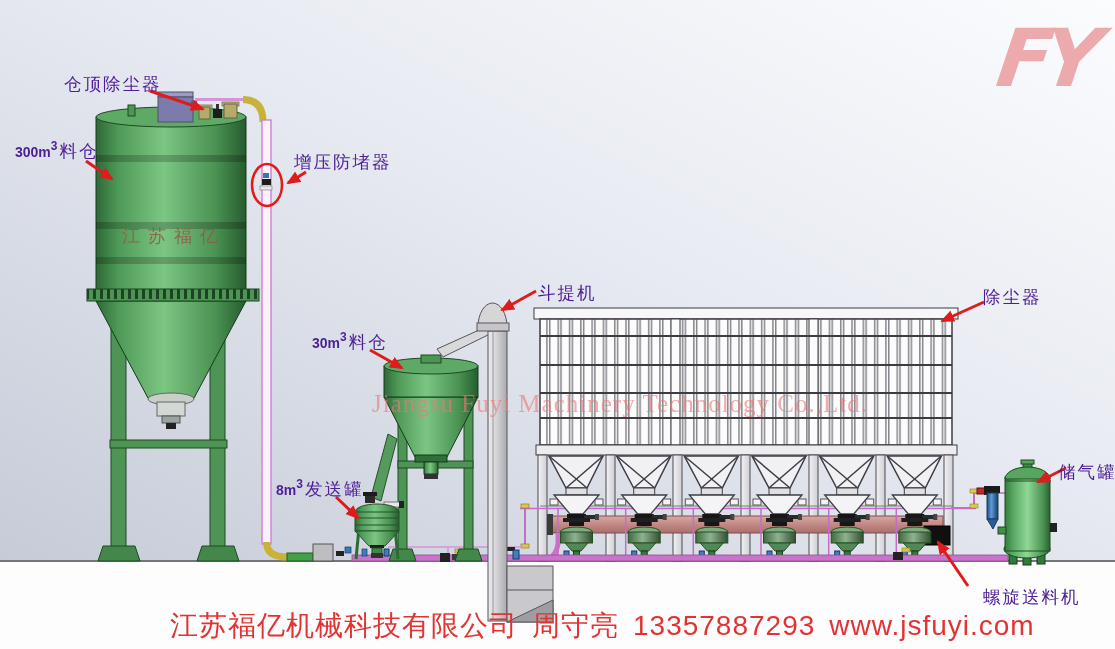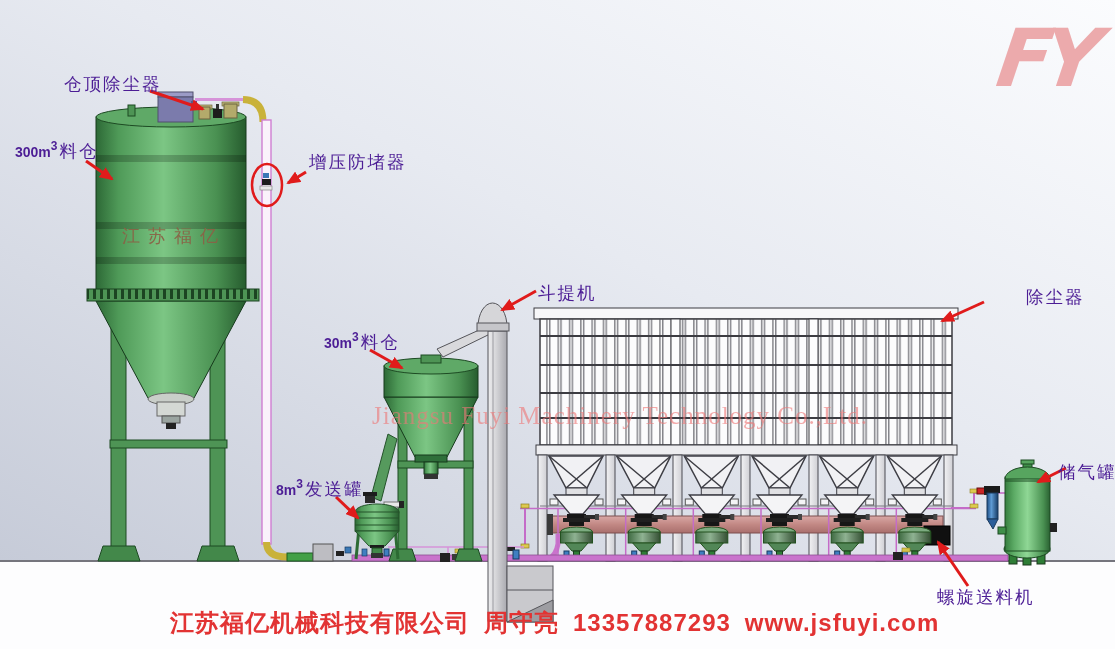--- a/index.html
+++ b/index.html
@@ -6,28 +6,28 @@
   body{width:1115px;height:649px;position:relative;overflow:hidden;background:#fff;
        font-family:"Liberation Sans",sans-serif;}
   #scene{position:absolute;left:0;top:0;}
   .lbl{position:absolute;font-family:"Liberation Serif",serif;font-size:17.5px;color:#4c1d95;
        white-space:nowrap;z-index:5;letter-spacing:2px;}
   .lbl .num{font-family:"Liberation Sans",sans-serif;font-weight:700;font-size:14px;letter-spacing:0;}
   .lbl sup{font-family:"Liberation Sans",sans-serif;font-weight:700;font-size:12px;}
   #brand-watermark{position:absolute;left:122px;top:224px;z-index:4;
        font-family:"Liberation Serif",serif;font-size:18px;letter-spacing:8px;
        color:#8a6246;opacity:.92;}
-  #en-watermark{position:absolute;left:372px;top:402px;z-index:6;white-space:nowrap;
+  #en-watermark{position:absolute;left:372px;top:390px;z-index:6;white-space:nowrap;
        font-family:"Liberation Serif",serif;font-size:25px;letter-spacing:1px;
        color:rgba(238,120,120,.62);}
   #fy-logo{position:absolute;left:998px;top:12px;z-index:6;
        font-family:"DejaVu Sans",sans-serif;font-style:italic;font-weight:bold;
        font-size:80px;letter-spacing:-9px;color:#ecaaac;transform:skewX(-8deg);}
   #footer{position:absolute;left:170px;top:607px;z-index:7;white-space:nowrap;
-       font-size:24px;color:#e23333;font-weight:bold;letter-spacing:1px;}
+       font-size:28px;color:#e23333;font-weight:normal;letter-spacing:1px;}
   #footer span{margin-right:14px;}
 </style>
 </head>
 <body>
 
 <svg id="scene" width="1115" height="649" viewBox="0 0 1115 649">
   <defs>
     <linearGradient id="sky" x1="1" y1="0" x2="0" y2="1">
       <stop offset="0" stop-color="#fbfcfe"></stop>
         <stop offset="0.45" stop-color="#e7eaf1"></stop>
@@ -296,37 +296,37 @@
     <ellipse cx="267" cy="185" rx="15" ry="21" stroke-width="2.5"></ellipse>
   </g>
 </svg>
 
 <div class="lbl" style="left:64px;top:72px">仓顶除尘器</div>
 
 <div class="lbl" style="left:15px;top:139px">
   <span class="num">300m</span><sup>3</sup><span>料仓</span>
 </div>
 
-<div class="lbl" style="left:309px;top:150px">增压防堵器</div>
+<div class="lbl" style="left:294px;top:150px">增压防堵器</div>
 
 <div class="lbl" style="left:538px;top:281px">斗提机</div>
 
-<div class="lbl" style="left:324px;top:330px">
+<div class="lbl" style="left:312px;top:330px">
   <span class="num">30m</span><sup>3</sup><span>料仓</span>
 </div>
 
 <div class="lbl" style="left:276px;top:477px">
   <span class="num">8m</span><sup>3</sup><span>发送罐</span>
 </div>
 
-<div class="lbl" style="left:1026px;top:285px">除尘器</div>
+<div class="lbl" style="left:983px;top:285px">除尘器</div>
 
 <div class="lbl" style="left:1058px;top:460px">储气罐</div>
 
-<div class="lbl" style="left:937px;top:585px">螺旋送料机</div>
+<div class="lbl" style="left:983px;top:585px">螺旋送料机</div>
 
 <div id="brand-watermark">江苏福亿</div>
 
 <div id="en-watermark">Jiangsu Fuyi Machinery Technology Co.,Ltd.</div>
 
 <div id="fy-logo">FY</div>
 
 <div id="footer">
   <span>江苏福亿机械科技有限公司</span><span>周守亮</span><span>13357887293</span><span>www.jsfuyi.com</span>
 </div>

